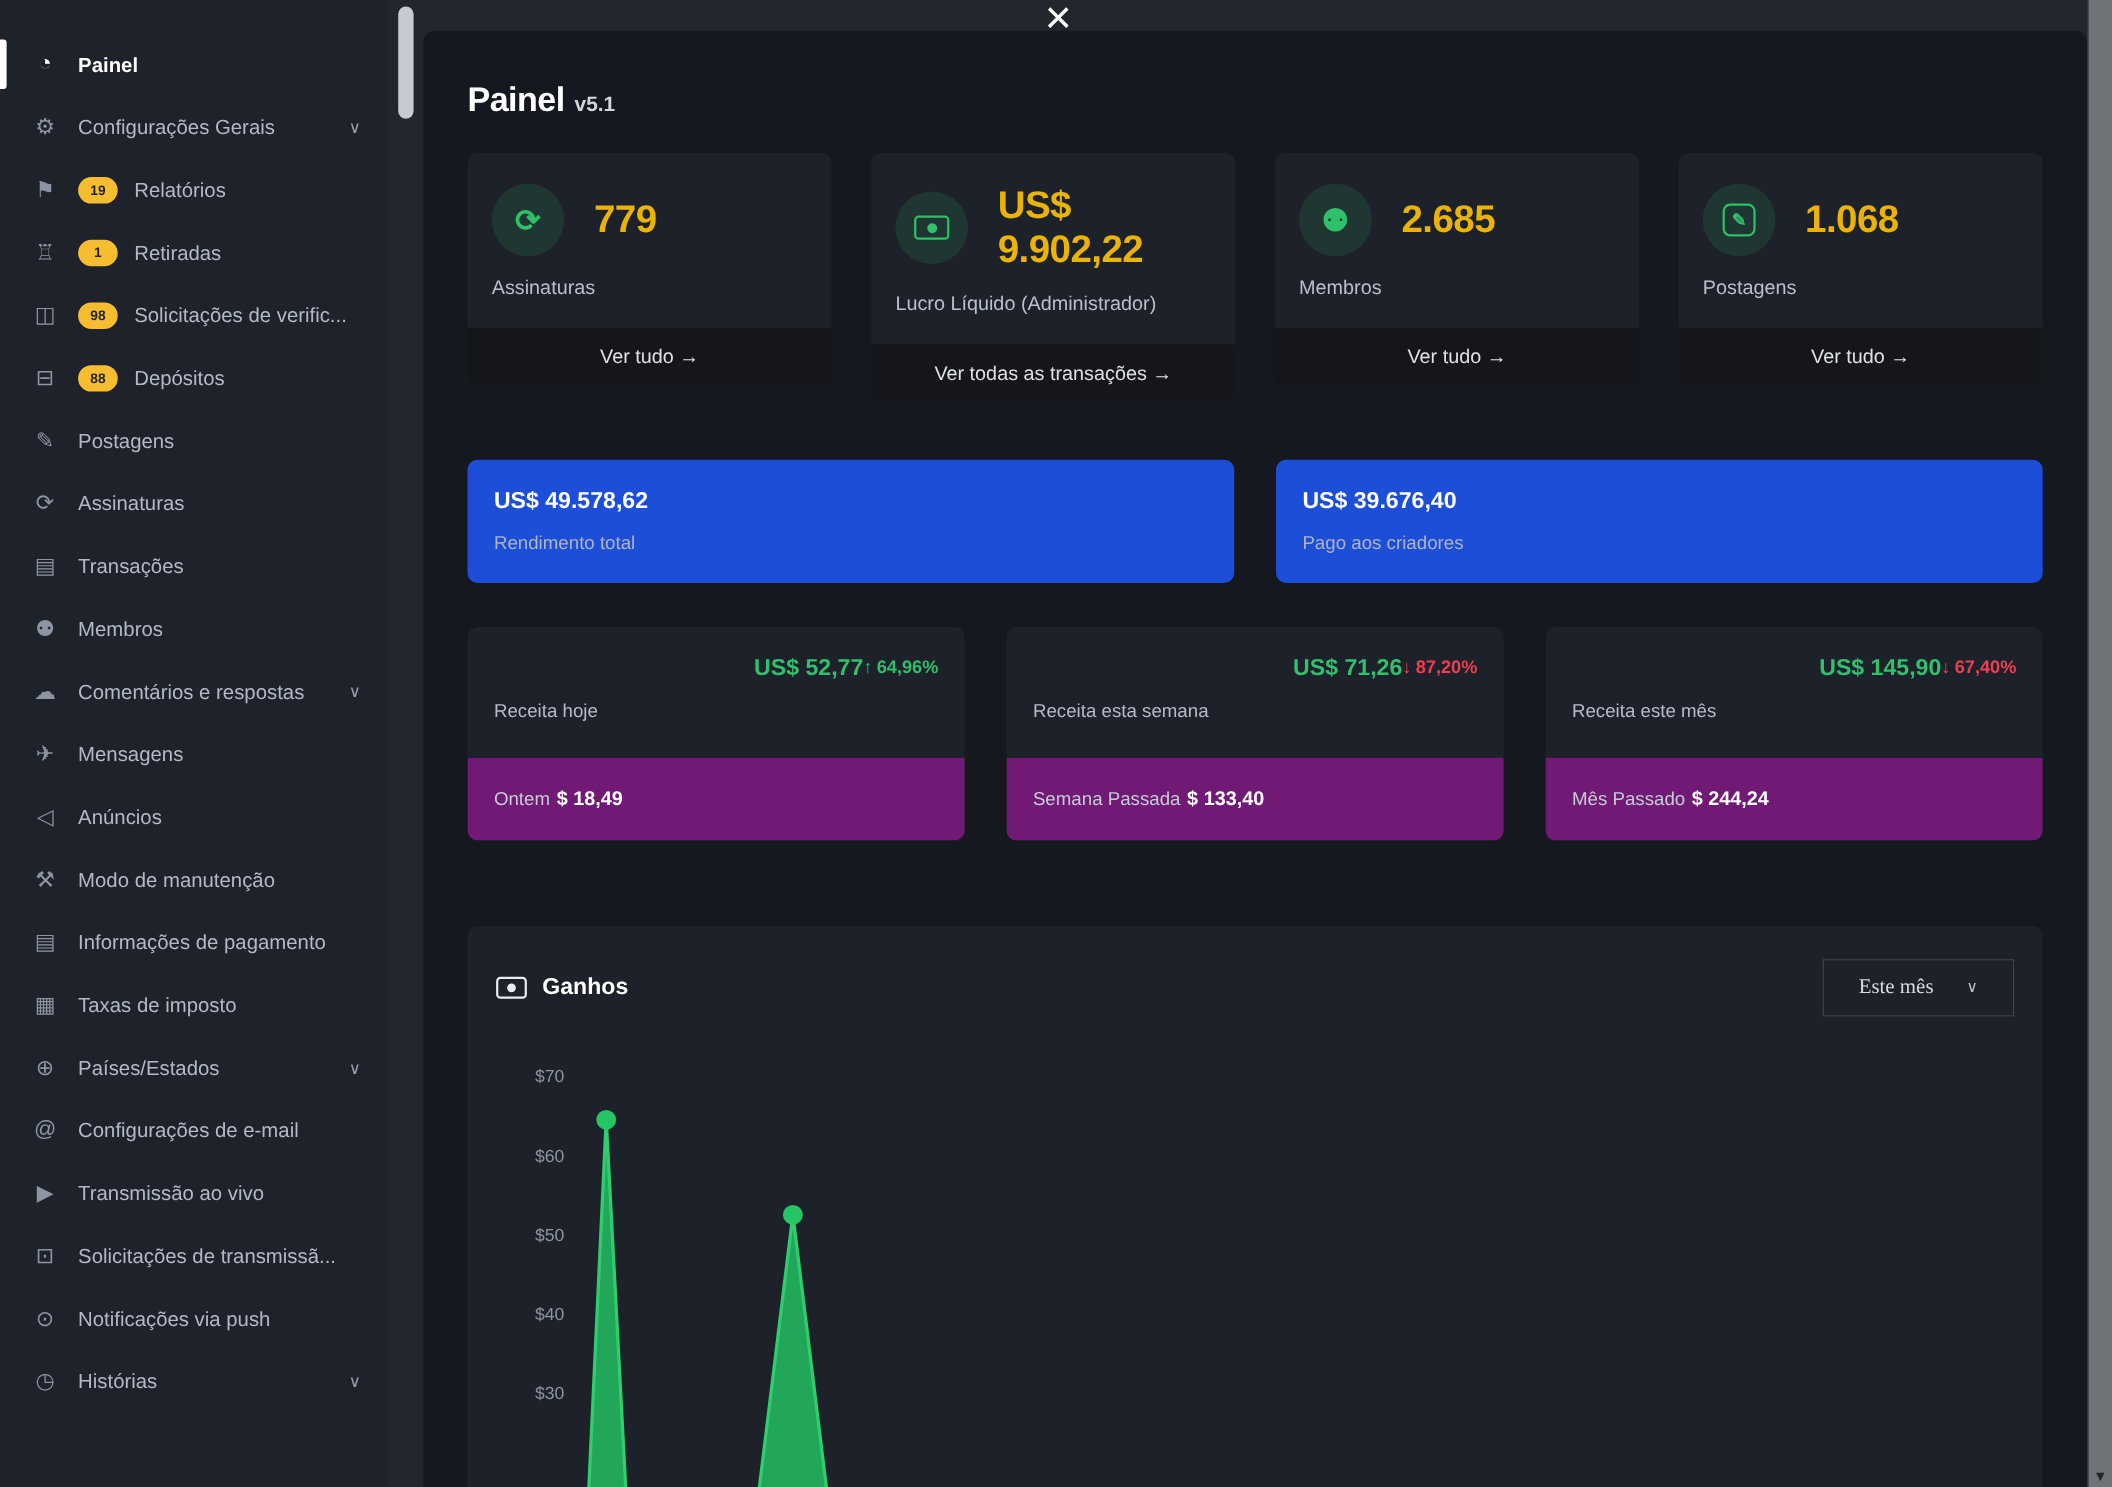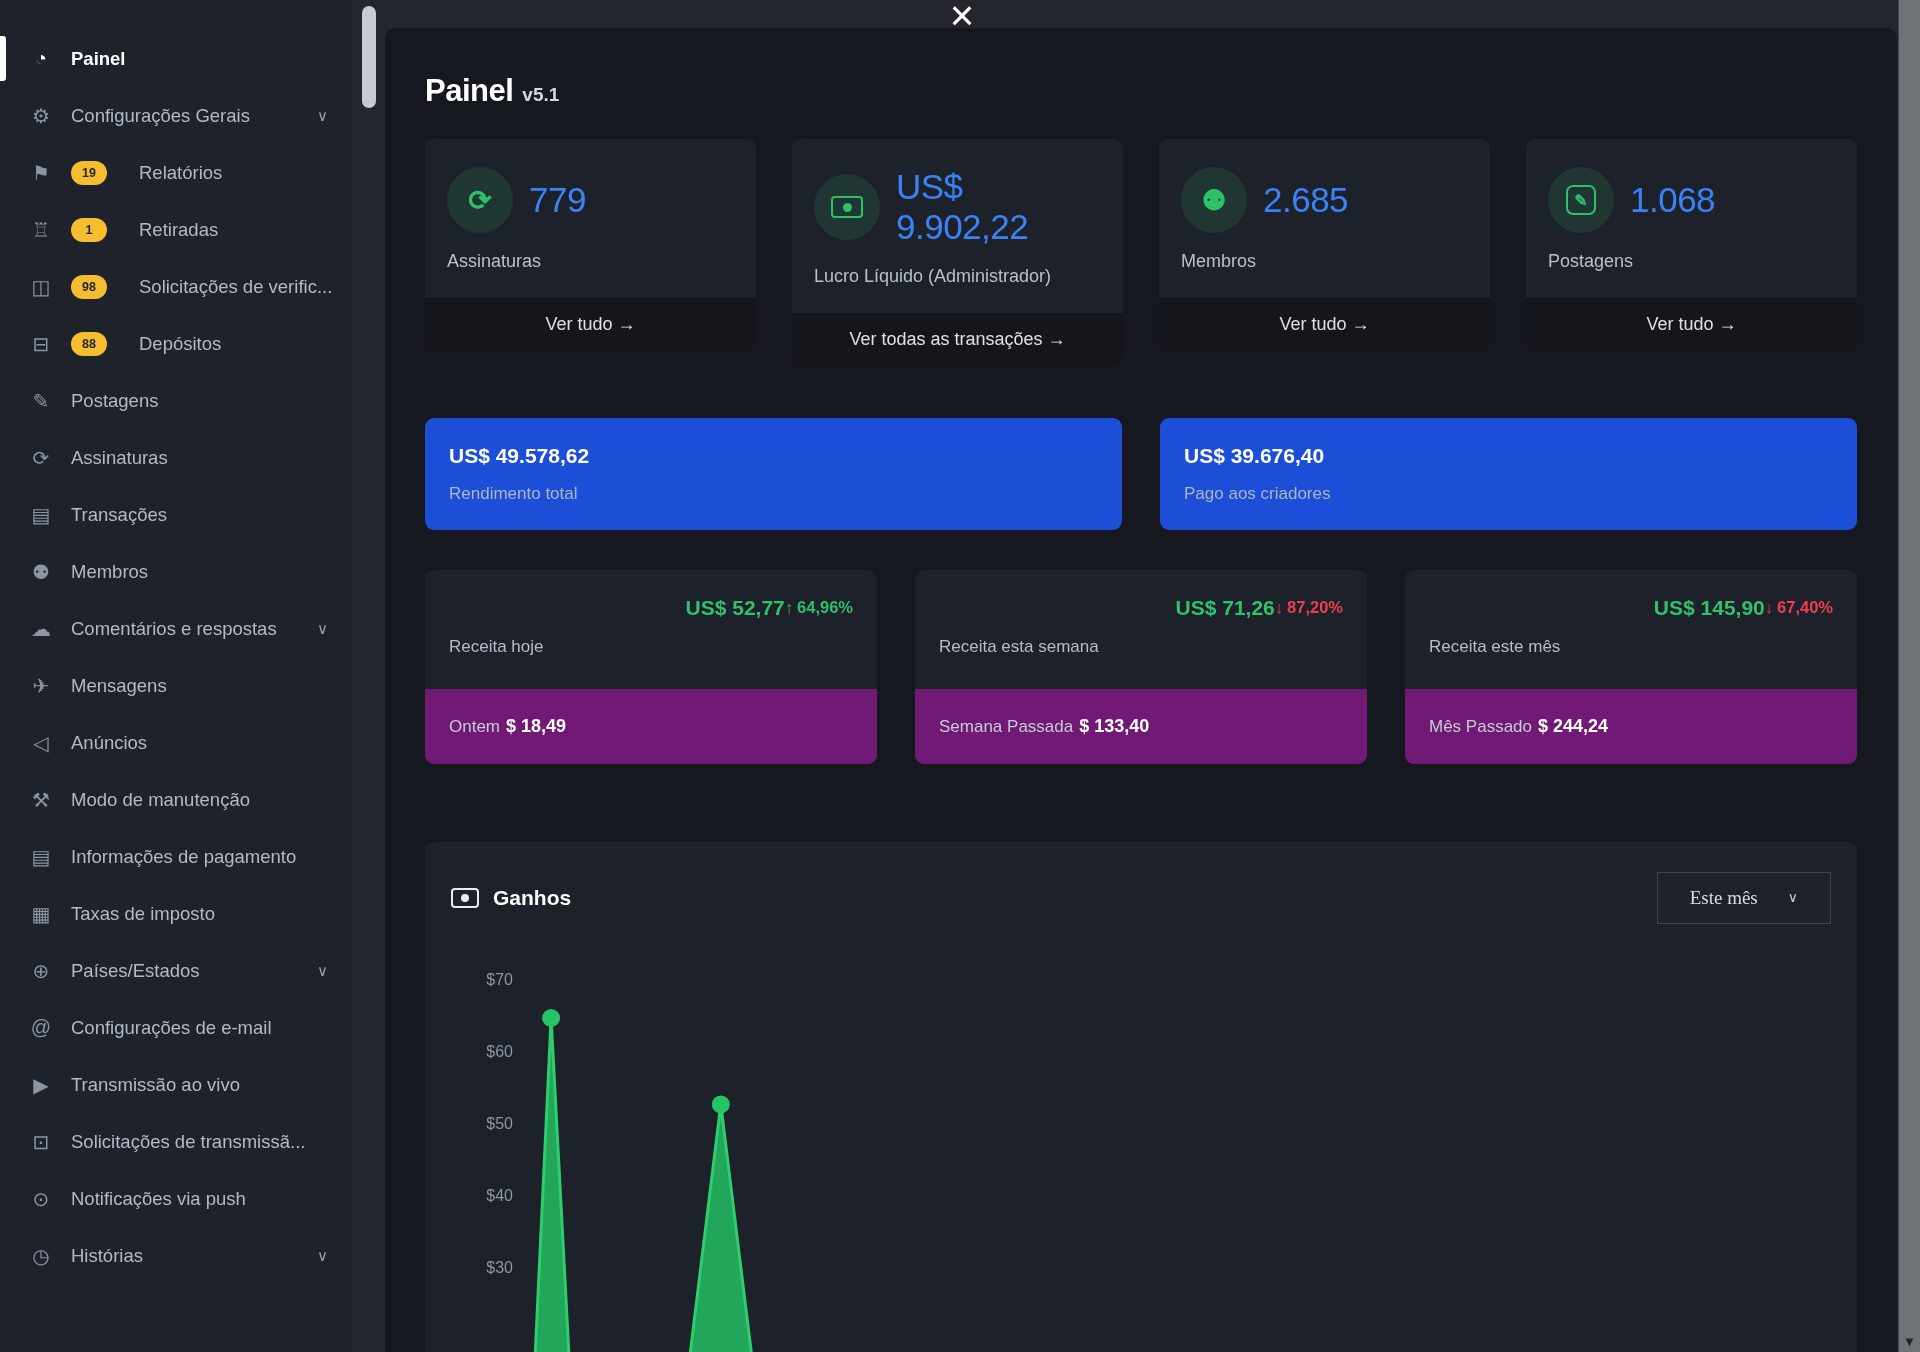--- a/index.html
+++ b/index.html
@@ -30,21 +30,21 @@
   .side-item.active .si-label { color:#ffffff; font-weight:bold; }
   .side-item.active .si-icon { color:#ffffff; }
   .side-item.active::before {
     content:""; position:absolute; left:0; top:6px; width:6px; height:45px;
     background:#ffffff; border-radius:0 3px 3px 0;
   }
   .badge {
     min-width:36px; height:24px; border-radius:12px;
     background:#f6bd30; color:#23262c; font-size:12.5px; font-weight:bold;
     display:flex; align-items:center; justify-content:center;
-    padding:0 8px; margin-right:32px;
+    padding:0 8px; margin-right:15px;
   }
   .chev-side {
     margin-left:auto; margin-right:24px; color:#99a0ac; font-size:15px;
   }
   .ad-box {
     width:26px; height:18px; border:1.6px solid #8d95a2; border-radius:4px;
     font-size:11px; font-weight:bold; color:#8d95a2;
     display:flex; align-items:center; justify-content:center;
     flex:0 0 26px; margin-right:19px;
   }
@@ -88,21 +88,21 @@
   }
   .stat-body { padding:28px 22px 26px 22px; }
   .stat-top { display:flex; align-items:center; }
   .icon-circle {
     width:66px; height:66px; border-radius:50%; flex:0 0 66px;
     background:rgba(46,204,106,0.13);
     display:flex; align-items:center; justify-content:center;
     color:#2fc06a; font-size:28px; font-weight:bold;
   }
   .stat-value {
-    margin-left:16px; font-size:35px; font-weight:normal; color:#3b82f6;
+    margin-left:27px; font-size:35px; font-weight:bold; color:#eab308;
     line-height:1.15; letter-spacing:-0.5px;
   }
   .stat-label { margin-top:18px; font-size:18px; color:#b9c0cb; }
   .stat-footer {
     margin-top:auto; background:#14161c; text-align:center;
     padding:16px 10px; font-size:18px; color:#dde1e6; cursor:pointer;
   }
   .bill-icon {
     display:inline-block; width:32px; height:22px;
     border:2.5px solid #2fc06a; border-radius:4px; position:relative;

